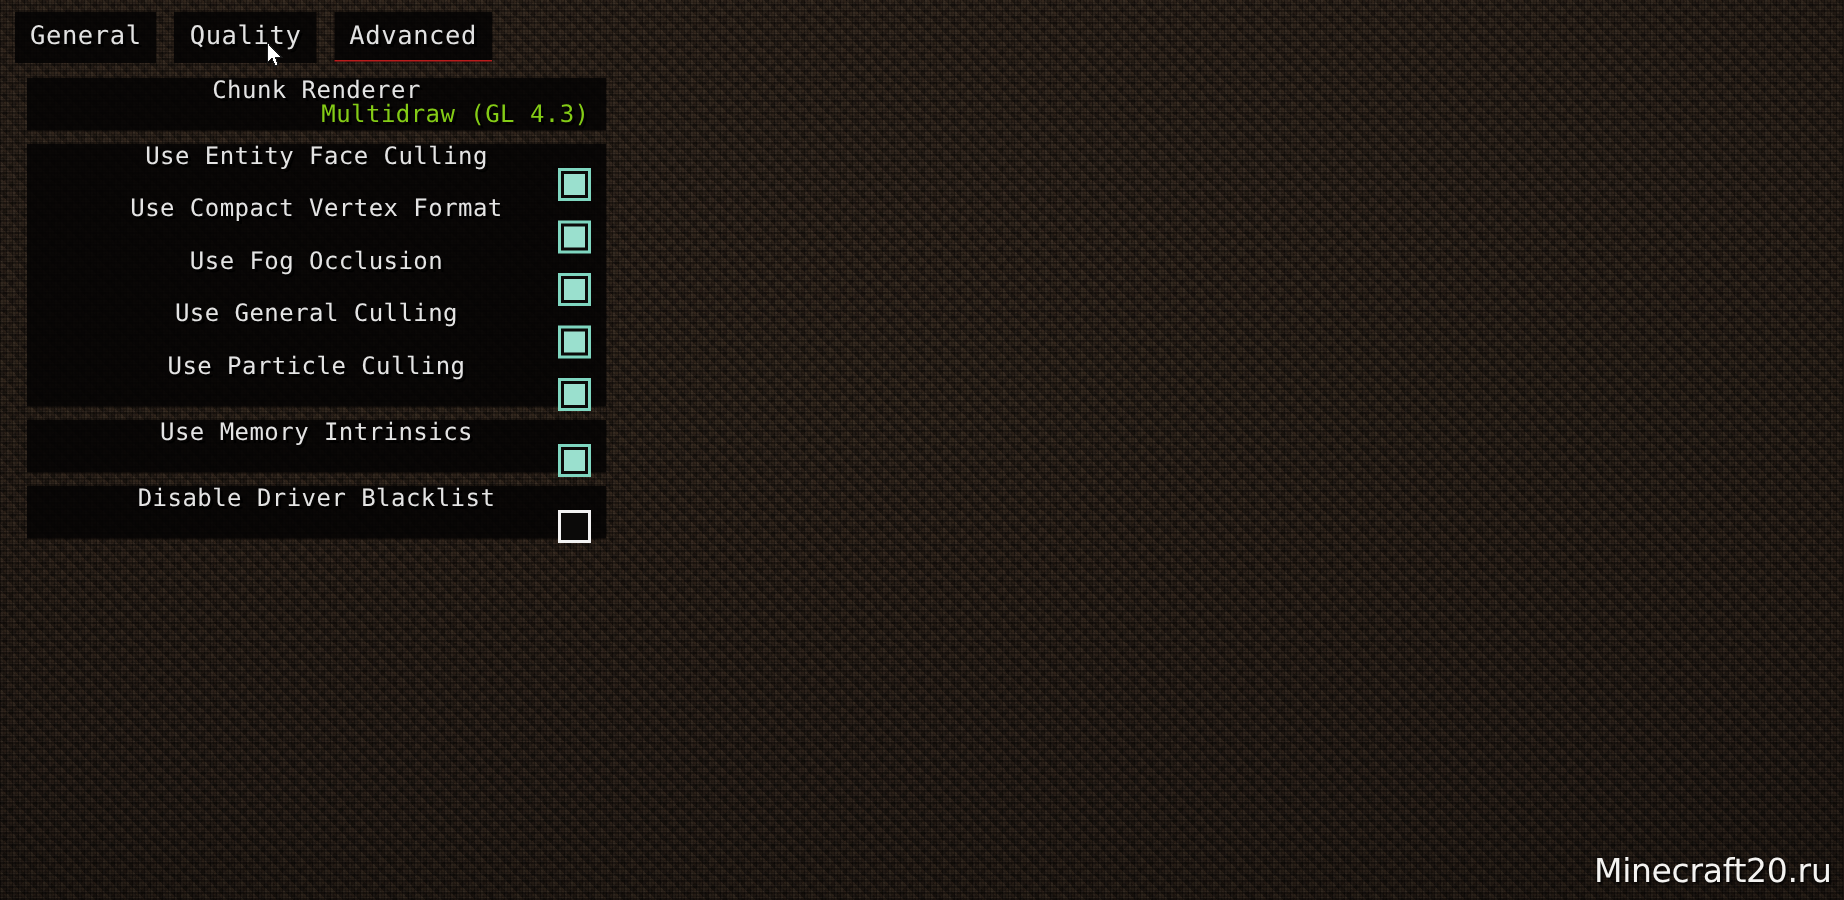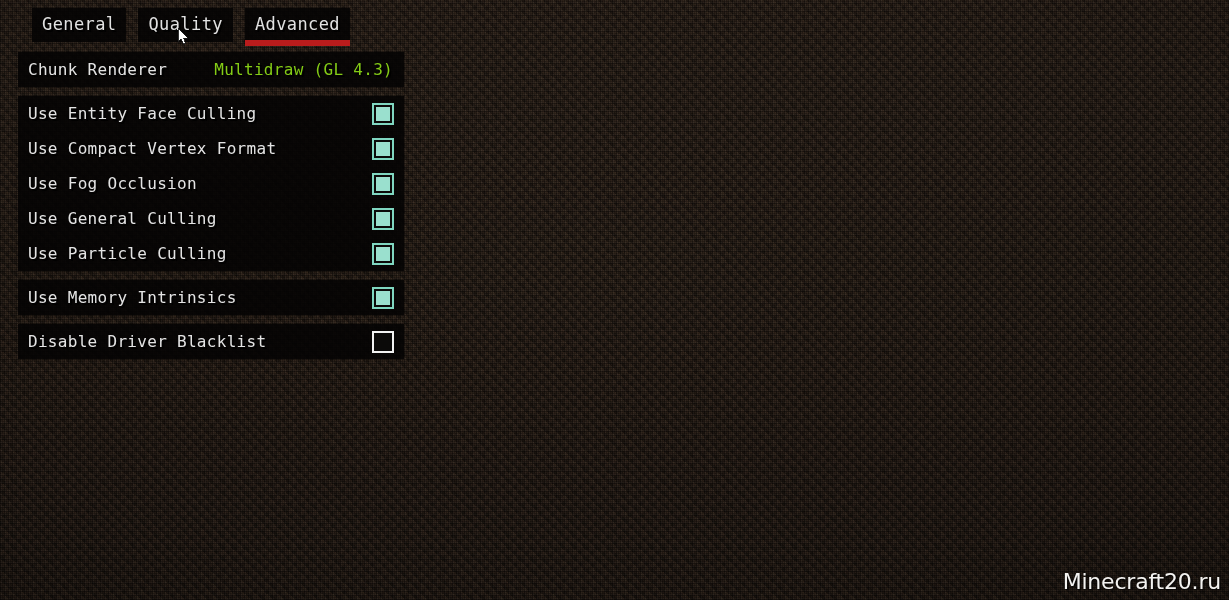--- a/index.html
+++ b/index.html
@@ -54,62 +54,63 @@
       radial-gradient(ellipse 110% 95% at 48% 45%,
         rgba(0,0,0,0.00) 0%,
         rgba(0,0,0,0.12) 55%,
         rgba(0,0,0,0.40) 100%);
     pointer-events: none;
   }
 
   
   #tab-bar {
     position: absolute;
-    left: 32px;
+    left: 10px;
     top: 8px;
     display: flex;
     align-items: flex-start;
     justify-content: flex-end;
   }
   .tab {
     position: relative;
     background: rgba(4,3,3,0.88);
     color: #e2e2e2;
     font-size: 17px;
     letter-spacing: 0.4px;
     line-height: 1;
     padding: 8px 10px 9px 10px;
     margin-right: 12px;
     white-space: nowrap;
     text-shadow: 2px 2px 0 rgba(0,0,0,0.85);
     cursor: pointer;
   }
   .tab.selected {
     padding-bottom: 7px;
-    border-bottom: 6px solid #b91c1c;
+    border-bottom: 1px solid #b91c1c;
   }
 
   
   #options-panel {
     position: absolute;
     left: 18px;
     top: 52px;
     width: 386px;
   }
   .option-group {
     background: rgba(4,3,3,0.88);
     margin-bottom: 9px;
   }
   .option-row {
     position: relative;
     height: 35px;
     display: flex;
     align-items: center;
     padding: 0 10px 0 10px;
     cursor: pointer;
+    flex-direction: column;
   }
   .option-label {
     color: #e4e4e4;
     font-size: 16px;
     letter-spacing: 0.3px;
     line-height: 1;
     text-shadow: 2px 2px 0 rgba(0,0,0,0.85);
     white-space: nowrap;
   }
   .option-value {

